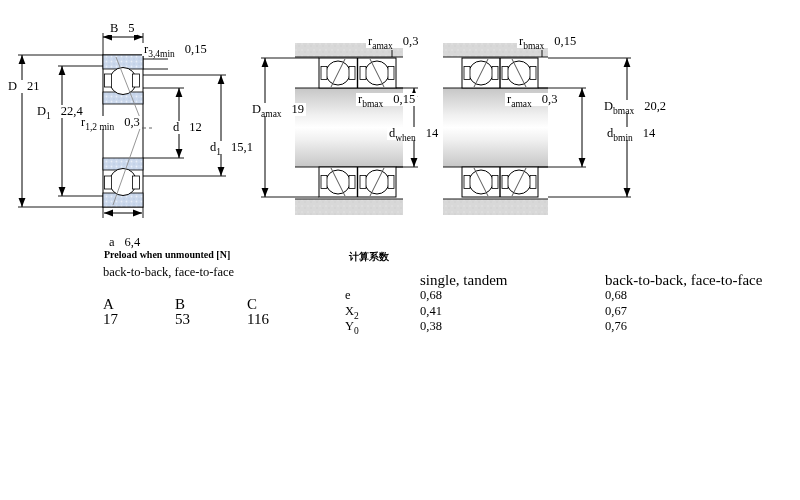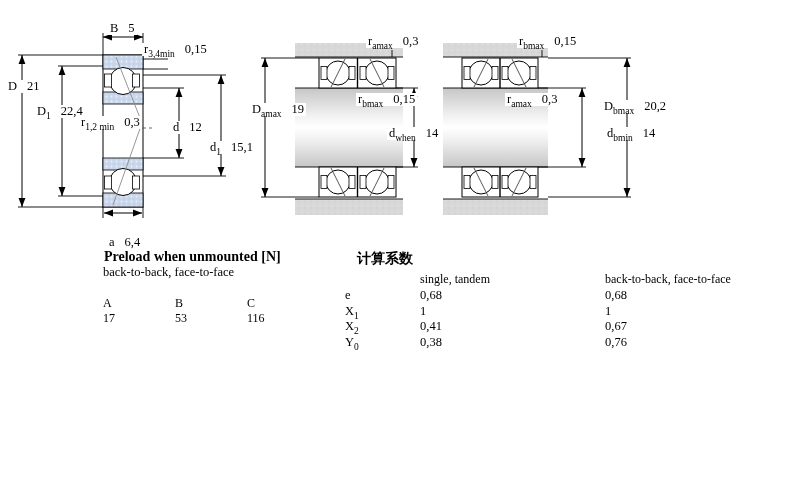--- a/index.html
+++ b/index.html
@@ -3,23 +3,23 @@
 <meta charset="utf-8">
 <style>
   html,body{margin:0;padding:0;background:#fff;}
   .page{position:relative;width:800px;height:500px;background:#ffffff;overflow:hidden;
         font-family:"Liberation Serif", serif;color:#000;padding-left:40px;}
   svg{position:absolute;left:0;top:0;}
   .dim{position:absolute;font-size:12.5px;line-height:13px;white-space:nowrap;
        background:#fff;padding:0 2px;}
   .dim sub{font-size:9.5px;line-height:0;}
   .dim .val{margin-left:10px;}
-  .tbl-title{position:absolute;font-size:14px;font-weight:bold;white-space:nowrap;}
+  .tbl-title{position:absolute;font-size:10px;font-weight:bold;white-space:nowrap;}
   .tbl-sub{position:absolute;font-size:12.5px;white-space:nowrap;}
-  .cell{position:absolute;font-size:12px;white-space:nowrap;}
+  .cell{position:absolute;font-size:15px;white-space:nowrap;}
   .factors-rows{position:absolute;left:345px;top:288px;width:420px;}
   .frow{height:15.5px;font-size:12.5px;white-space:nowrap;}
   .frow .flabel{display:inline-block;width:75px;}
   .frow .fv1{display:inline-block;width:185px;}
   .frow .fv2{display:inline-block;}
   .frow sub{font-size:9.5px;line-height:0;}
 </style>
 </head>
 <body>
 
@@ -223,24 +223,23 @@
     <div class="tbl-sub" style="left:103px;top:265px;">back-to-back, face-to-face</div>
     <span class="cell" style="left:103px;top:296px;">A</span>
     <span class="cell" style="left:175px;top:296px;">B</span>
     <span class="cell" style="left:247px;top:296px;">C</span>
     <span class="cell" style="left:103px;top:311px;">17</span>
     <span class="cell" style="left:175px;top:311px;">53</span>
     <span class="cell" style="left:247px;top:311px;">116</span>
   </div>
 
   <div>
-    <div class="tbl-title" style="left:349px;top:250px;margin-left:8px;">计算系数</div>
+    <div class="tbl-title" style="left:349px;top:250px;">计算系数</div>
     <span class="cell" style="left:420px;top:272px;">single, tandem</span>
     <span class="cell" style="left:605px;top:272px;">back-to-back, face-to-face</span>
     <div class="factors-rows">
       <div class="frow"><span class="flabel"><span>e</span><sub></sub></span><span class="fv1">0,68</span><span class="fv2">0,68</span></div>
-      <div class="frow"><span class="flabel"><span>X</span><sub>1</sub></span><span class="fv1">1</span><span class="fv2">1</span></div>
       <div class="frow"><span class="flabel"><span>X</span><sub>2</sub></span><span class="fv1">0,41</span><span class="fv2">0,67</span></div>
       <div class="frow"><span class="flabel"><span>Y</span><sub>0</sub></span><span class="fv1">0,38</span><span class="fv2">0,76</span></div>
     </div>
   </div>
 
 </div>
 
 </body></html>

